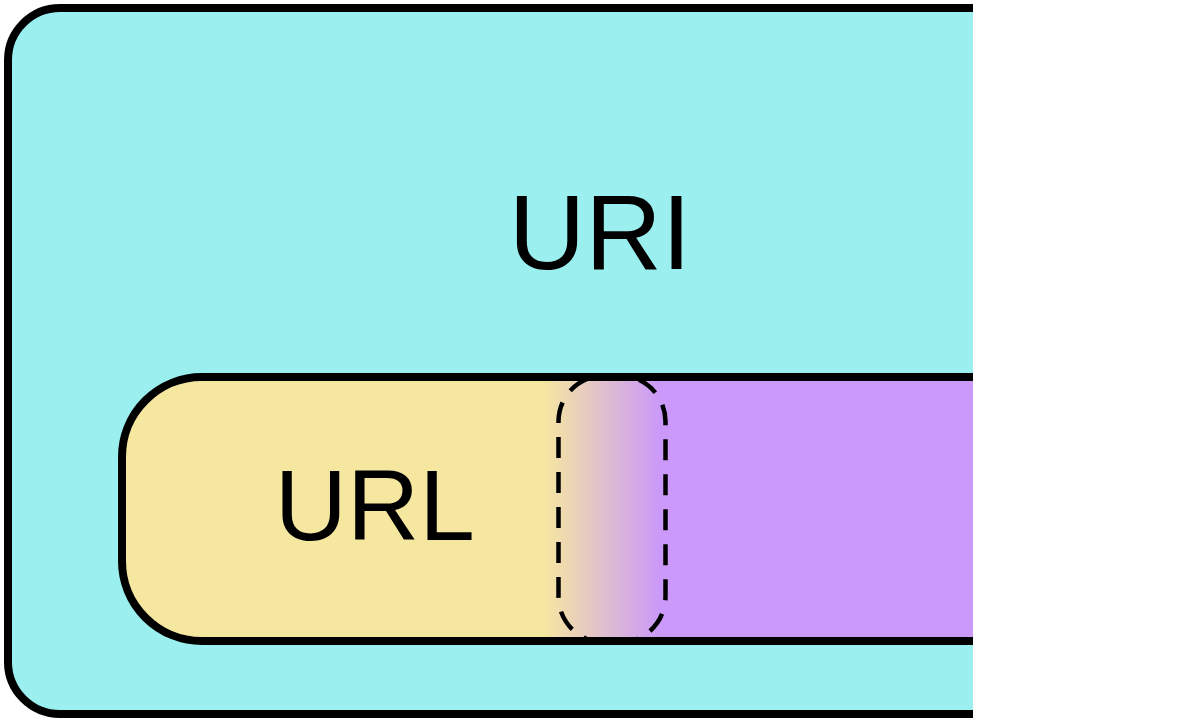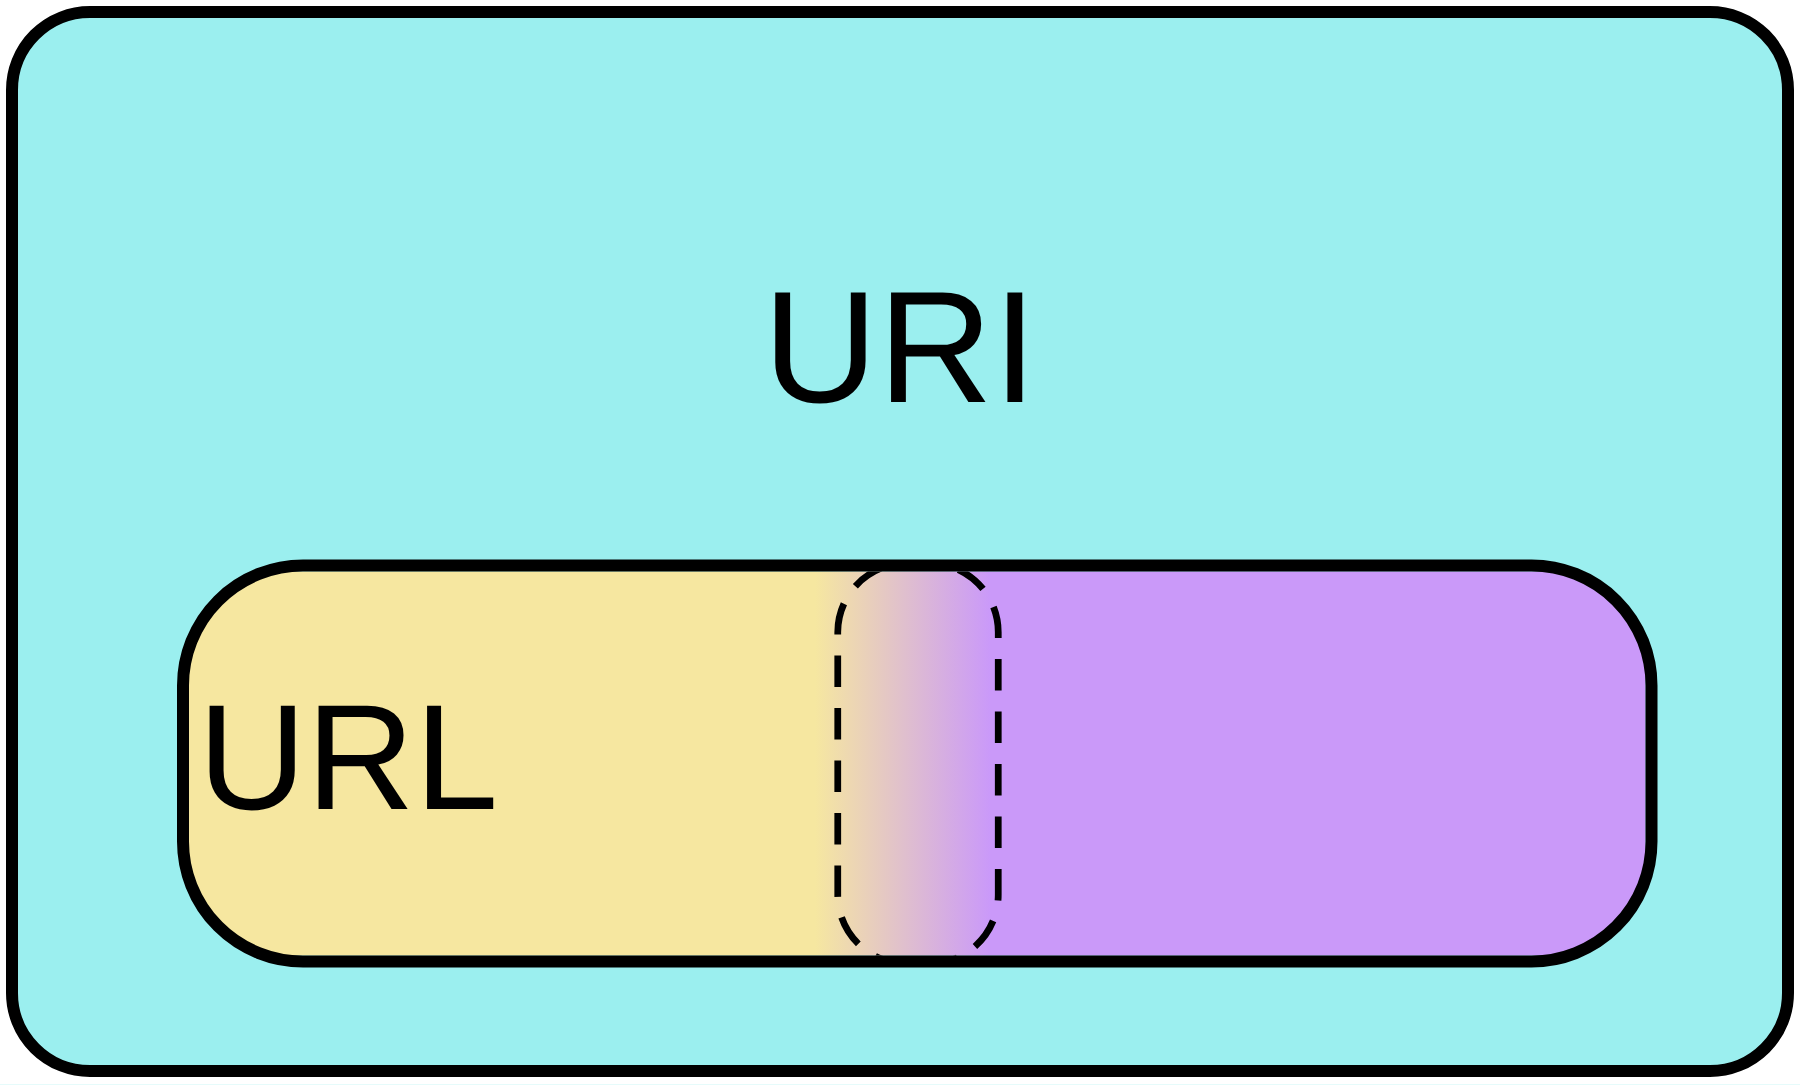--- a/index.html
+++ b/index.html
@@ -3,21 +3,21 @@
 <meta charset="utf-8">
 <style>
   html, body {
     margin: 0;
     padding: 0;
     background: #ffffff;
     font-family: "Liberation Sans", sans-serif;
   }
   .canvas {
     position: relative;
-    width: 1200px;
+    width: 973px;
     height: 723px;
     overflow: hidden;
   }
   .uri-box {
     position: absolute;
     left: 4px;
     top: 4px;
     width: 1192px;
     height: 714px;
     box-sizing: border-box;
@@ -55,20 +55,21 @@
       var(--yellow, #F6E7A0) 43%,
       var(--purple, #CA99F9) 55%,
       var(--purple, #CA99F9) 100%);
   }
   .half {
     position: relative;
     width: 50%;
     height: 100%;
     display: flex;
     align-items: center;
+    justify-content: center;
   }
   .subset-label {
     font-size: 100px;
     line-height: 1;
     font-weight: 400;
     color: #000;
     user-select: none;
   }
   .url-label { transform: translate(6px, -4px); }
   .urn-label { transform: translate(-26px, -4px); }

